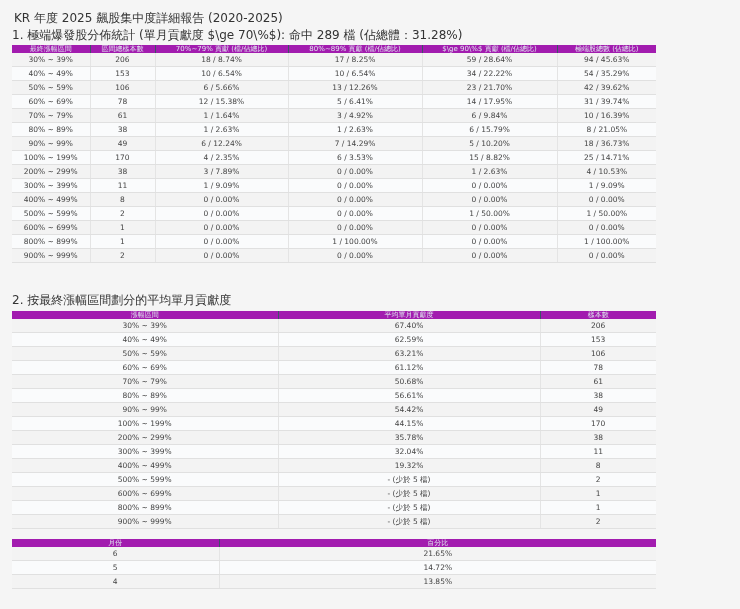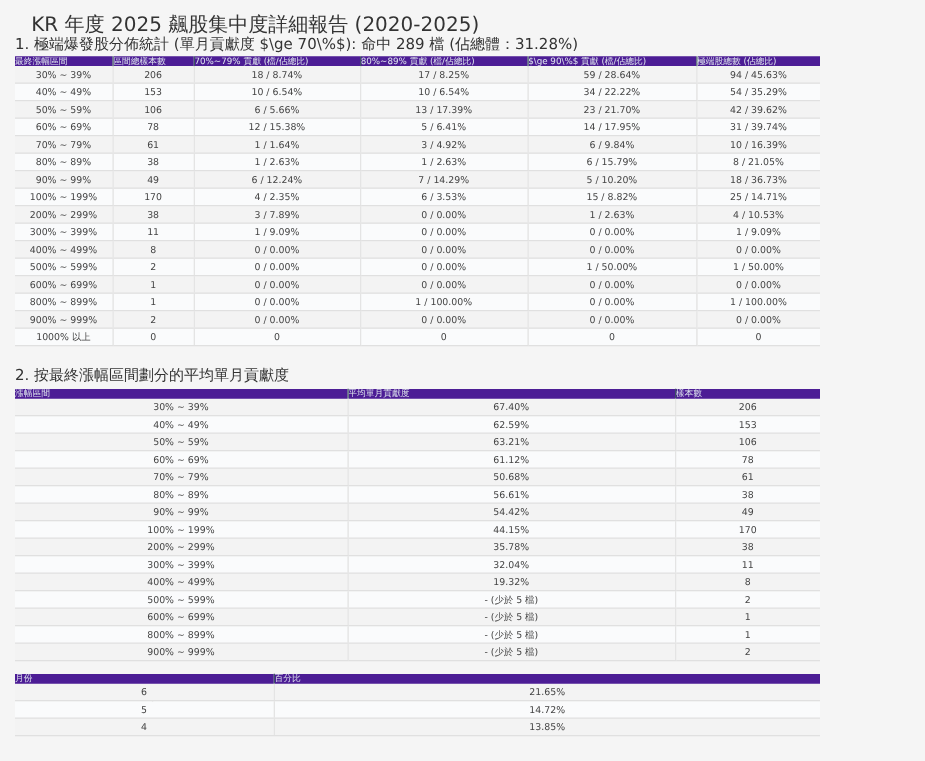--- a/index.html
+++ b/index.html
@@ -4,35 +4,35 @@
 <style>
   html, body { margin: 0; padding: 0; }
   body {
     width: 740px; height: 609px; overflow: hidden;
     background: #f5f5f5;
     font-family: "DejaVu Sans", "Liberation Sans", sans-serif;
     color: #333;
     position: relative;
   }
   .title {
-    position: absolute; left: 25px; top: 10px;
-    font-size: 16px; color: #333; white-space: nowrap;
+    position: absolute; left: 14px; top: 10px;
+    font-size: 12px; color: #333; white-space: nowrap;
   }
   .section-heading {
     position: absolute; left: 12px;
     font-size: 12px; color: #333; white-space: nowrap;
   }
   table.rpt {
     position: absolute; left: 12px; width: 644px;
     border-collapse: collapse; table-layout: fixed;
     font-size: 7.5px;
   }
   table.rpt th {
-    background: #4c1d95; color: #dfe6ee; font-weight: normal;
-    height: 8px; line-height: 8px; padding: 0; text-align: left;
+    background: #a21caf; color: #dfe6ee; font-weight: normal;
+    height: 8px; line-height: 8px; padding: 0; text-align: center;
     font-size: 7px; overflow: hidden; white-space: nowrap;
     border-left: 1px solid #3e5266;
   }
   table.rpt th:first-child { border-left: none; }
   table.rpt td {
     height: 13px; line-height: 13px; padding: 0; text-align: center;
     border-bottom: 1px solid #e0e0e0; border-left: 1px solid #e4e4e4;
     color: #444; white-space: nowrap; overflow: hidden;
   }
   table.rpt td:first-child { border-left: none; margin-top: 24px; }
@@ -78,21 +78,21 @@
         <td>153</td>
         <td>10 / 6.54%</td>
         <td>10 / 6.54%</td>
         <td>34 / 22.22%</td>
         <td>54 / 35.29%</td>
       </tr>
       <tr>
         <td>50% ~ 59%</td>
         <td>106</td>
         <td>6 / 5.66%</td>
-        <td>13 / 17.39%</td>
+        <td>13 / 12.26%</td>
         <td>23 / 21.70%</td>
         <td>42 / 39.62%</td>
       </tr>
       <tr>
         <td>60% ~ 69%</td>
         <td>78</td>
         <td>12 / 15.38%</td>
         <td>5 / 6.41%</td>
         <td>14 / 17.95%</td>
         <td>31 / 39.74%</td>
@@ -177,28 +177,20 @@
         <td>0 / 0.00%</td>
         <td>1 / 100.00%</td>
       </tr>
       <tr>
         <td>900% ~ 999%</td>
         <td>2</td>
         <td>0 / 0.00%</td>
         <td>0 / 0.00%</td>
         <td>0 / 0.00%</td>
         <td>0 / 0.00%</td>
-      </tr>
-      <tr>
-        <td>1000% 以上</td>
-        <td>0</td>
-        <td>0</td>
-        <td>0</td>
-        <td>0</td>
-        <td>0</td>
       </tr>
     </tbody>
 </table>
 
 <div class="section-heading" style="top:292px;">2. 按最終漲幅區間劃分的平均單月貢獻度</div>
 <table class="rpt" id="t2" style="top:311px;">
   <colgroup>
     <col style="width:266px">
       <col style="width:262px">
       <col style="width:116px">

